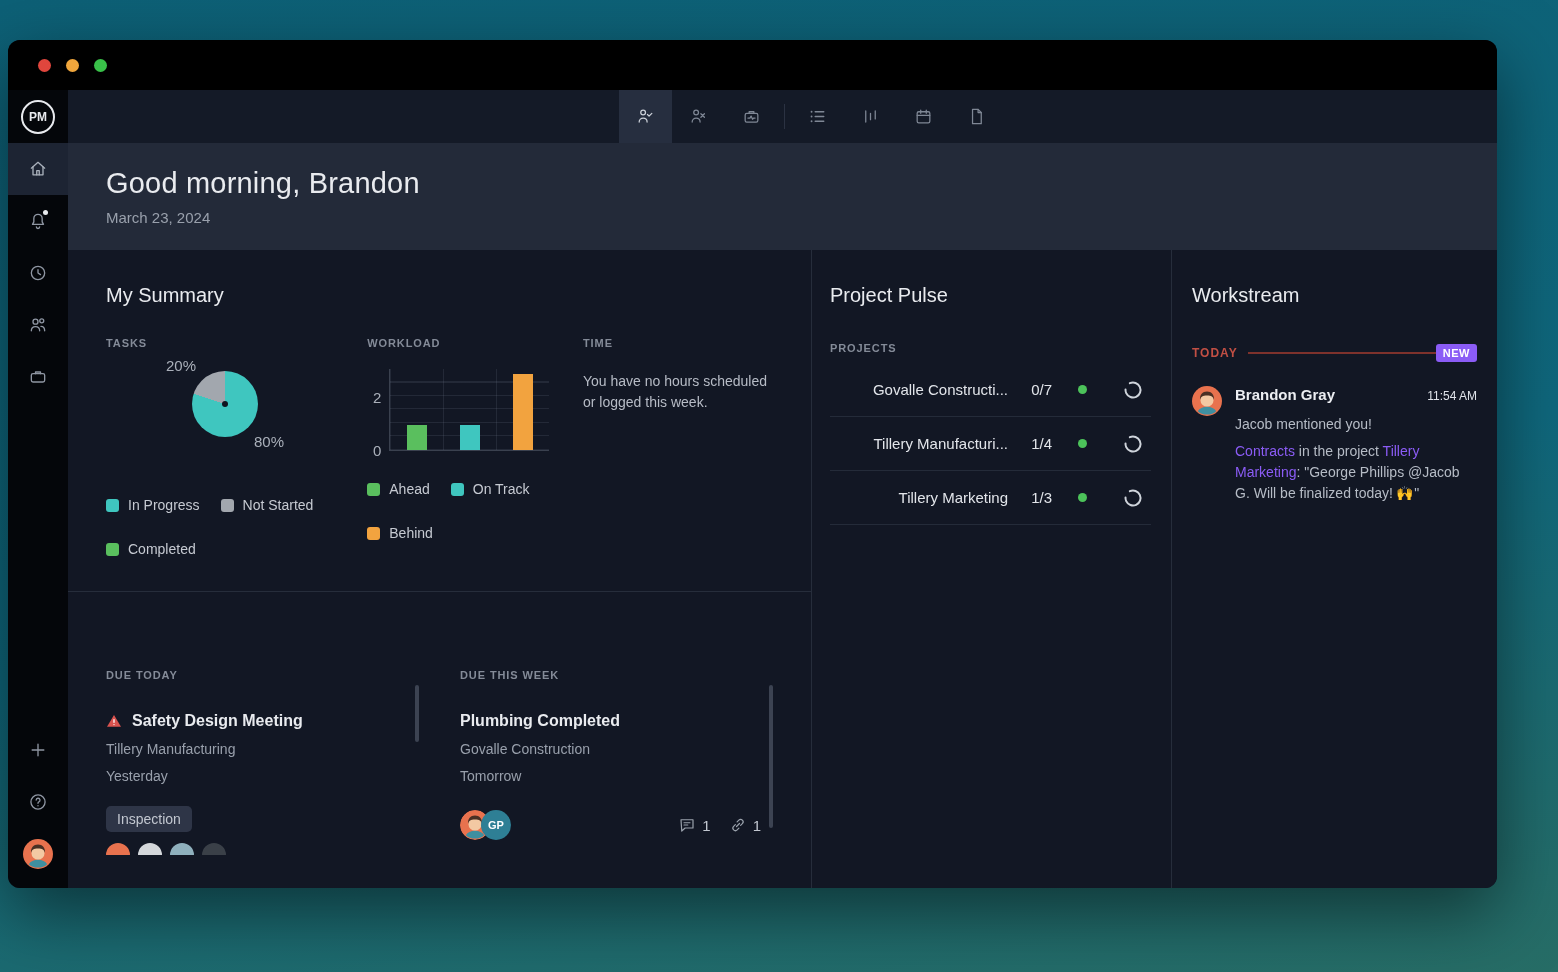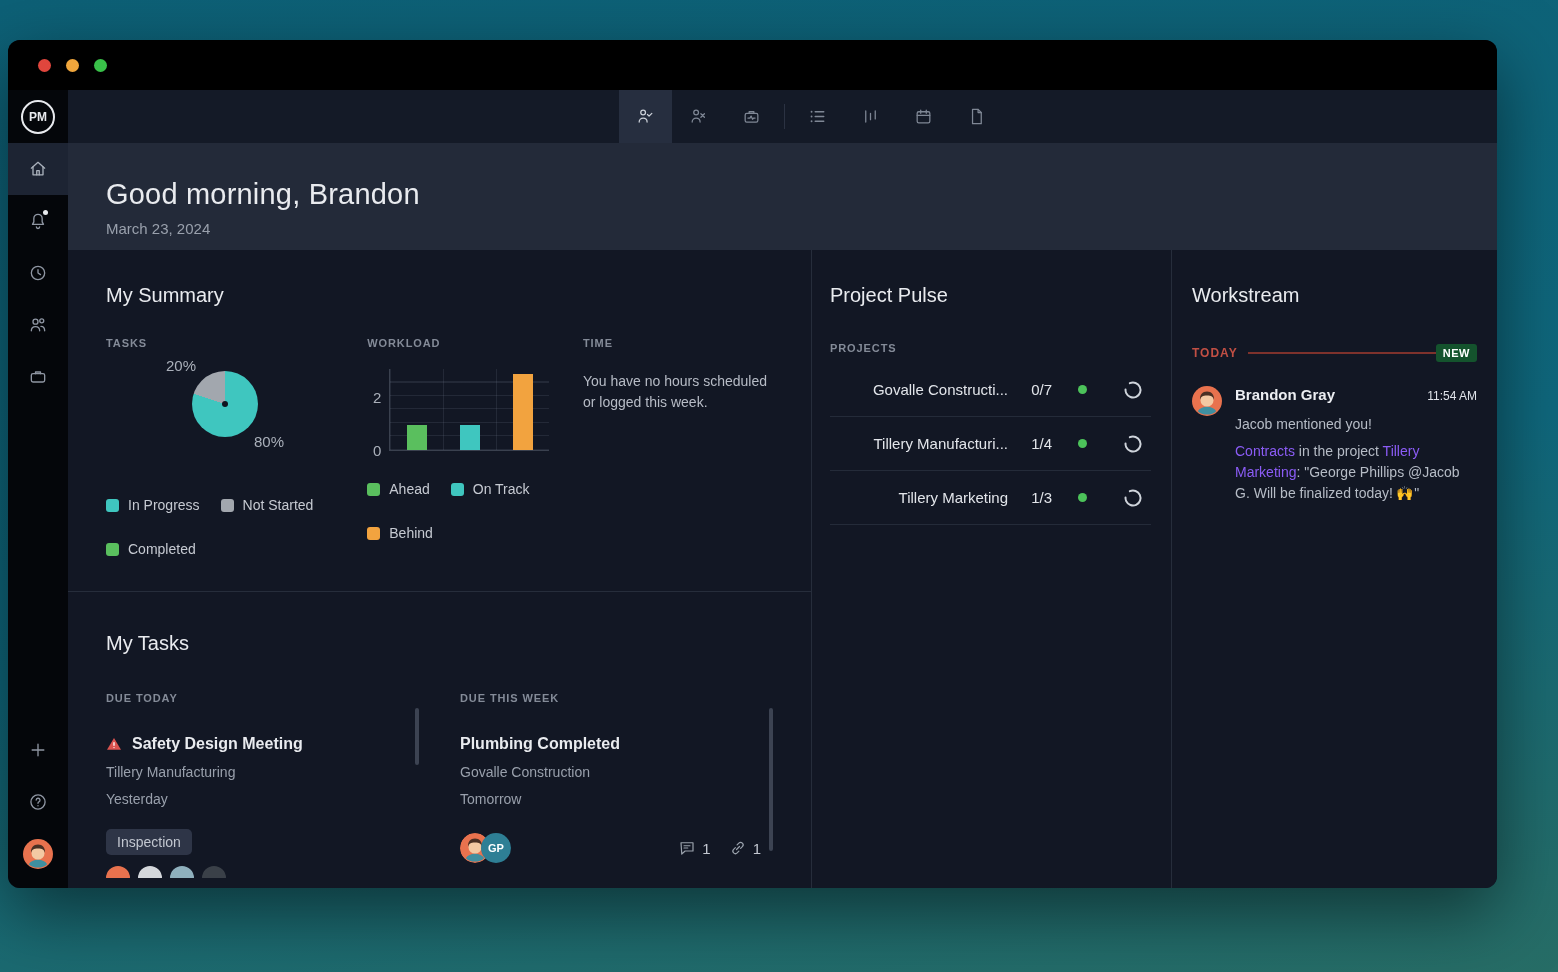--- a/index.html
+++ b/index.html
@@ -38,21 +38,21 @@
 
   
   .toolbar { flex:none; height:53px; background:#141a27; display:flex; justify-content:center; }
   .toolbar-tabs { display:flex; align-items:stretch; margin-left:56px; }
   .tb-tab { width:53px; display:flex; align-items:center; justify-content:center; color:#7f8795; cursor:pointer; }
   .tb-tab.active { background:#262e3f; color:#ccd1d9; }
   .tb-tab svg { width:19px; height:19px; }
   .tb-divider { width:1px; background:#2b3242; margin:14px 6px; }
 
   
-  .page-header { flex:none; height:107px; background:#232a39; padding:35px 0 0 38px; }
+  .page-header { flex:none; height:107px; background:#232a39; padding:24px 0 0 38px; }
   .greeting { margin:0; font-size:29px; font-weight:500; color:#e9ebef; letter-spacing:.2px; }
   .date { margin-top:9px; font-size:15px; color:#99a0ac; }
 
   
   .content { flex:1; display:flex; min-height:0; background:#121724; }
   .v-divider { flex:none; width:1px; background:#262d3b; }
   .h-divider { flex:none; height:1px; background:#262d3b; }
 
   .left-panel { flex:none; width:743px; display:flex; flex-direction:column; min-height:0; }
   .summary-section { flex:none; height:341px; padding:34px 38px 0; }
@@ -124,21 +124,21 @@
   .p-name { width:178px; font-size:15px; color:#e2e5ea; white-space:nowrap; overflow:hidden; }
   .p-count { width:44px; font-size:15px; color:#e2e5ea; }
   .p-dot { width:9px; height:9px; border-radius:50%; background:#4cc35a; margin-left:26px; flex:none; }
   .p-ring { margin-left:auto; margin-right:8px; display:flex; }
 
   
   .stream-panel { flex:1; min-width:0; padding:34px 20px 0 20px; }
   .today-row { margin-top:37px; display:flex; align-items:center; }
   .today-label { font-size:12px; font-weight:bold; color:#c14f44; letter-spacing:1px; }
   .today-line { flex:1; height:2px; background:#7e322c; margin-left:10px; }
-  .new-badge { background:#14532d; color:#fff; font-size:11px; font-weight:bold;
+  .new-badge { background:#8b5cf6; color:#fff; font-size:11px; font-weight:bold;
     padding:3px 7px; border-radius:3px; letter-spacing:.5px; }
   .entry { margin-top:24px; display:flex; }
   .entry-avatar { flex:none; width:30px; height:30px; }
   .entry-body { flex:1; min-width:0; margin-left:13px; }
   .entry-head { display:flex; align-items:baseline; }
   .entry-author { font-size:15px; font-weight:bold; color:#eceef2; }
   .entry-time { margin-left:auto; font-size:12px; font-weight:normal; color:#dfe3e9; }
   .entry-subject { margin-top:13px; font-size:14px; color:#b6bcc6; }
   .entry-msg { margin-top:9px; font-size:14px; line-height:21px; color:#b6bcc6; }
   .msg-link { color:#8b5cf6; cursor:pointer; }
@@ -349,21 +349,20 @@
                 <div class="col-time">
                   <div class="sec-label">TIME</div>
                   <p class="time-msg">You have no hours scheduled or logged this week.</p>
                 </div>
               </div>
             </div>
 
             <div class="h-divider"></div>
 
             <div class="tasks-area">
-              <h2>My Tasks</h2>
               <div class="task-cols">
 
                 <div class="task-col">
                   <div class="sec-label">DUE TODAY</div>
                   <div class="col-scrollbar" style="height:57px"></div>
                   <div class="task-card">
                     <div class="task-title">
                       <svg class="warn-icon" viewBox="0 0 24 24">
                           <path d="M12 3 22.5 20.5h-21z" fill="#d9534f"></path>
                           <rect x="11" y="9" width="2" height="6" rx="1" fill="#fff"></rect>

